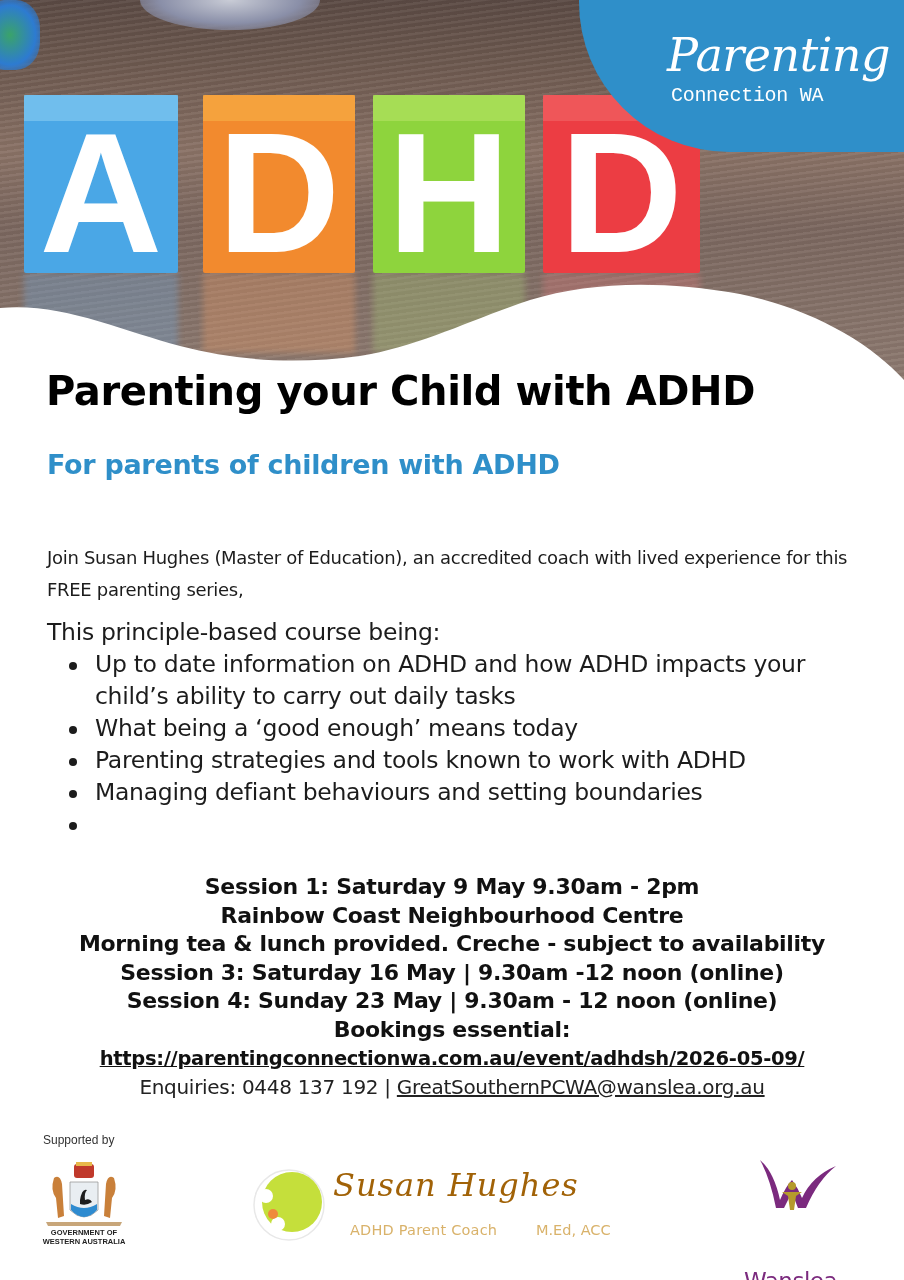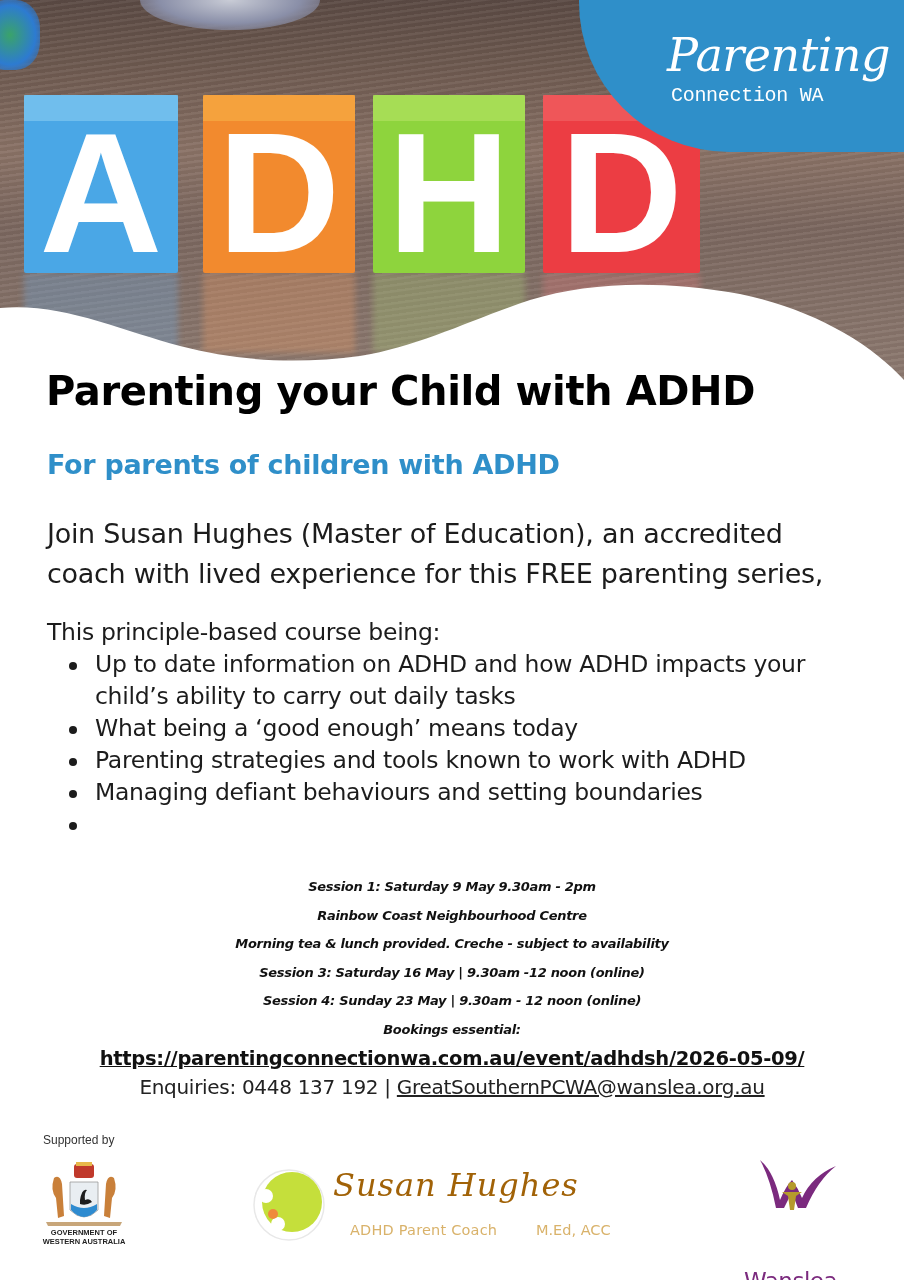--- a/index.html
+++ b/index.html
@@ -33,28 +33,28 @@
       border-bottom-left-radius: 150px 150px; }
     .brand-badge .brand-line1 { position: absolute; left: 88px; top: 28px; font-family: "DejaVu Serif", serif; color: #ffffff; font-size: 46px; letter-spacing: -0.5px; font-style: italic; }
     .brand-badge .brand-line2 { position: absolute; left: 92px; top: 84px; font-family: Liberation Mono, monospace; color: #ffffff; font-size: 20px; letter-spacing: -0.3px; }
 
     .wave { position: absolute; left: 0; top: 280px; width: 904px; height: 110px; }
 
     
     .title { position: absolute; left: 46px; top: 368px; font-family: "DejaVu Sans", sans-serif; font-weight: 700; color: #000000; font-size: 40px; letter-spacing: -0.4px; white-space: nowrap; }
     .subtitle { position: absolute; left: 47px; top: 449px; font-family: "DejaVu Sans", sans-serif; font-weight: 700; color: #2f8fc9; font-size: 27px; letter-spacing: -0.3px; white-space: nowrap; }
 
-    .intro { position: absolute; left: 47px; top: 514px; width: 820px; font-size: 27px; line-height: 40px; color: #1c1c1c; letter-spacing: -0.3px; }
+    .intro { position: absolute; left: 47px; top: 542px; width: 820px; font-size: 18px; line-height: 32px; color: #1c1c1c; letter-spacing: -0.3px; }
     .covers-label { position: absolute; left: 47px; top: 616px; font-size: 23.5px; line-height: 32px; color: #1c1c1c; letter-spacing: -0.3px; }
     .bullets { position: absolute; left: 47px; top: 648px; width: 830px; list-style: none; }
     .bullets li { position: relative; padding-left: 48px; font-size: 23.5px; line-height: 32px; color: #1c1c1c; letter-spacing: -0.3px; }
     .bullets li .dot { position: absolute; left: 22px; top: 14px; width: 8px; height: 8px; border-radius: 50%; background: #1c1c1c; }
 
     .sessions { position: absolute; left: 0; top: 873px; width: 904px; text-align: center; }
-    .sessions .line { font-weight: 700; font-size: 13px; line-height: 28.5px; color: #111; letter-spacing: -0.3px; white-space: nowrap; font-style: italic; }
+    .sessions .line { font-weight: 700; font-size: 22px; line-height: 28.5px; color: #111; letter-spacing: -0.3px; white-space: nowrap; }
     .sessions .link { font-weight: 700; font-size: 19.5px; line-height: 29px; color: #111; text-decoration: underline; letter-spacing: -0.3px; white-space: nowrap; }
     .sessions .enquiries { font-size: 20px; line-height: 29px; color: #222; letter-spacing: -0.3px; white-space: nowrap; }
     .sessions .enquiries .email { text-decoration: underline; }
 
     
     .supported { position: absolute; left: 43px; top: 1133px; font-family: "Liberation Sans", sans-serif; font-size: 12px; color: #333; }
     .gov-logo { position: absolute; left: 40px; top: 1160px; width: 88px; height: 86px; }
     .gov-text { position: absolute; left: 38px; top: 1228px; width: 92px; text-align: center; font-family: "Liberation Sans", sans-serif; font-weight: 700; font-size: 7.5px; line-height: 9px; color: #222; }
 
     .sh-logo { position: absolute; left: 252px; top: 1168px; width: 74px; height: 74px; }

